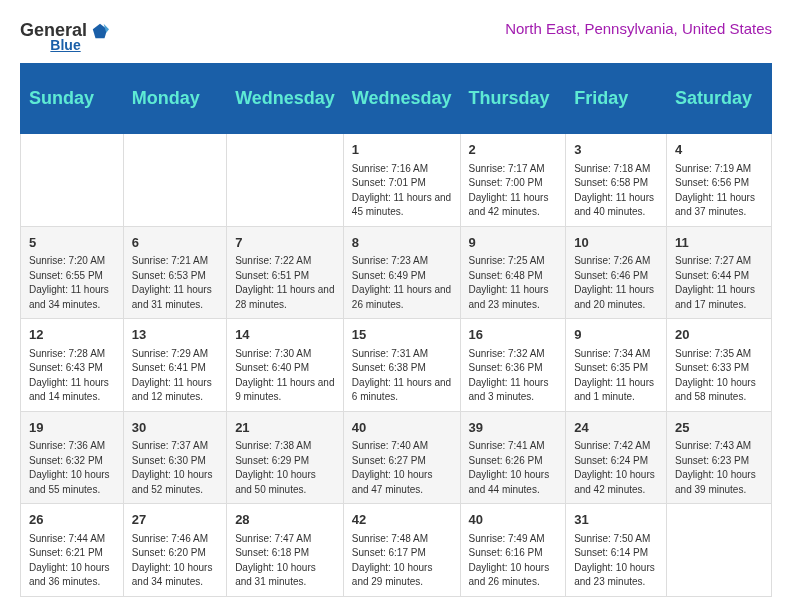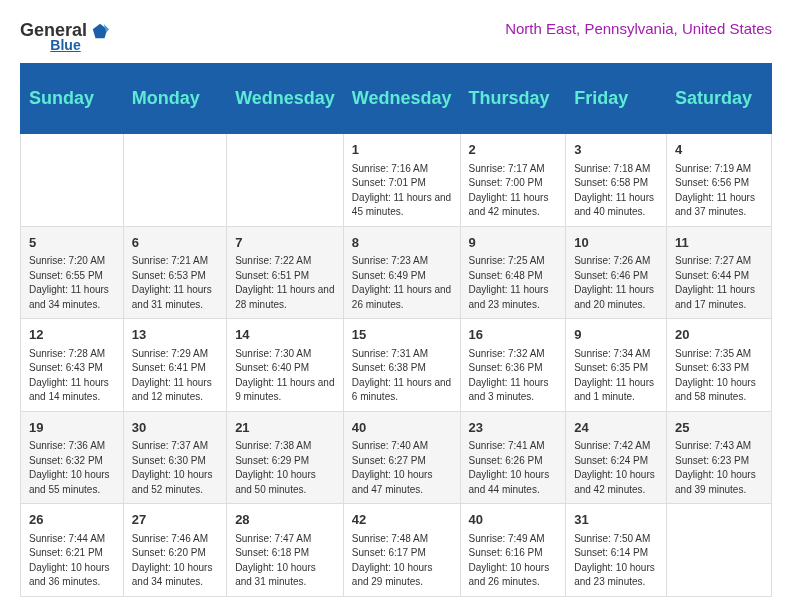--- a/index.html
+++ b/index.html
@@ -205,21 +205,21 @@
         </td>
         <td>
           <div class="day-num">21</div>
           <div class="day-info">Sunrise: 7:38 AM<br>Sunset: 6:29 PM<br>Daylight: 10 hours and 50 minutes.</div>
         </td>
         <td>
           <div class="day-num">40</div>
           <div class="day-info">Sunrise: 7:40 AM<br>Sunset: 6:27 PM<br>Daylight: 10 hours and 47 minutes.</div>
         </td>
         <td>
-          <div class="day-num">23</div>
+          <div class="day-num">39</div>
           <div class="day-info">Sunrise: 7:41 AM<br>Sunset: 6:26 PM<br>Daylight: 10 hours and 44 minutes.</div>
         </td>
         <td>
           <div class="day-num">24</div>
           <div class="day-info">Sunrise: 7:42 AM<br>Sunset: 6:24 PM<br>Daylight: 10 hours and 42 minutes.</div>
         </td>
         <td>
           <div class="day-num">25</div>
           <div class="day-info">Sunrise: 7:43 AM<br>Sunset: 6:23 PM<br>Daylight: 10 hours and 39 minutes.</div>
         </td>

